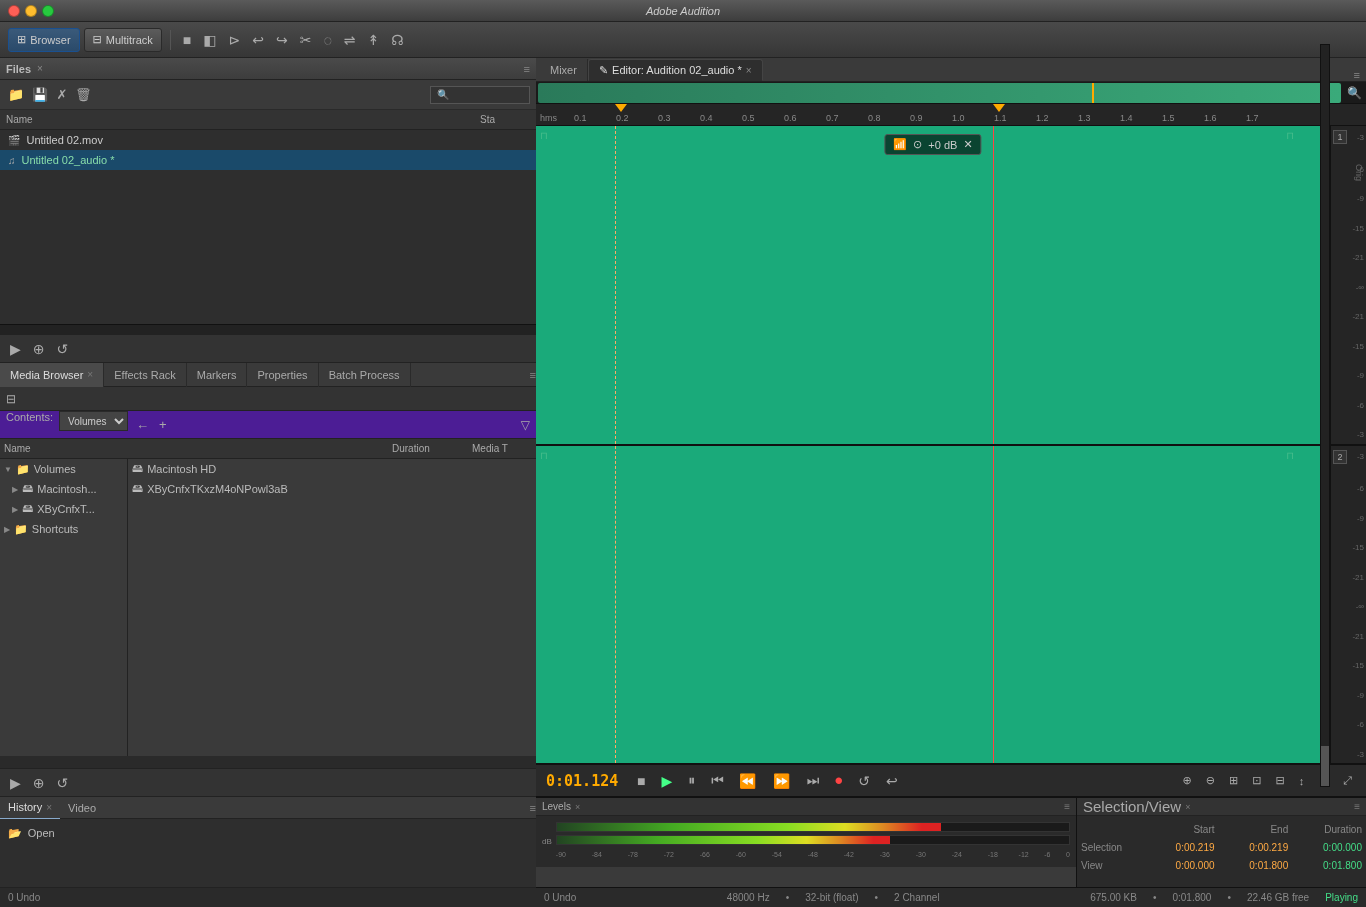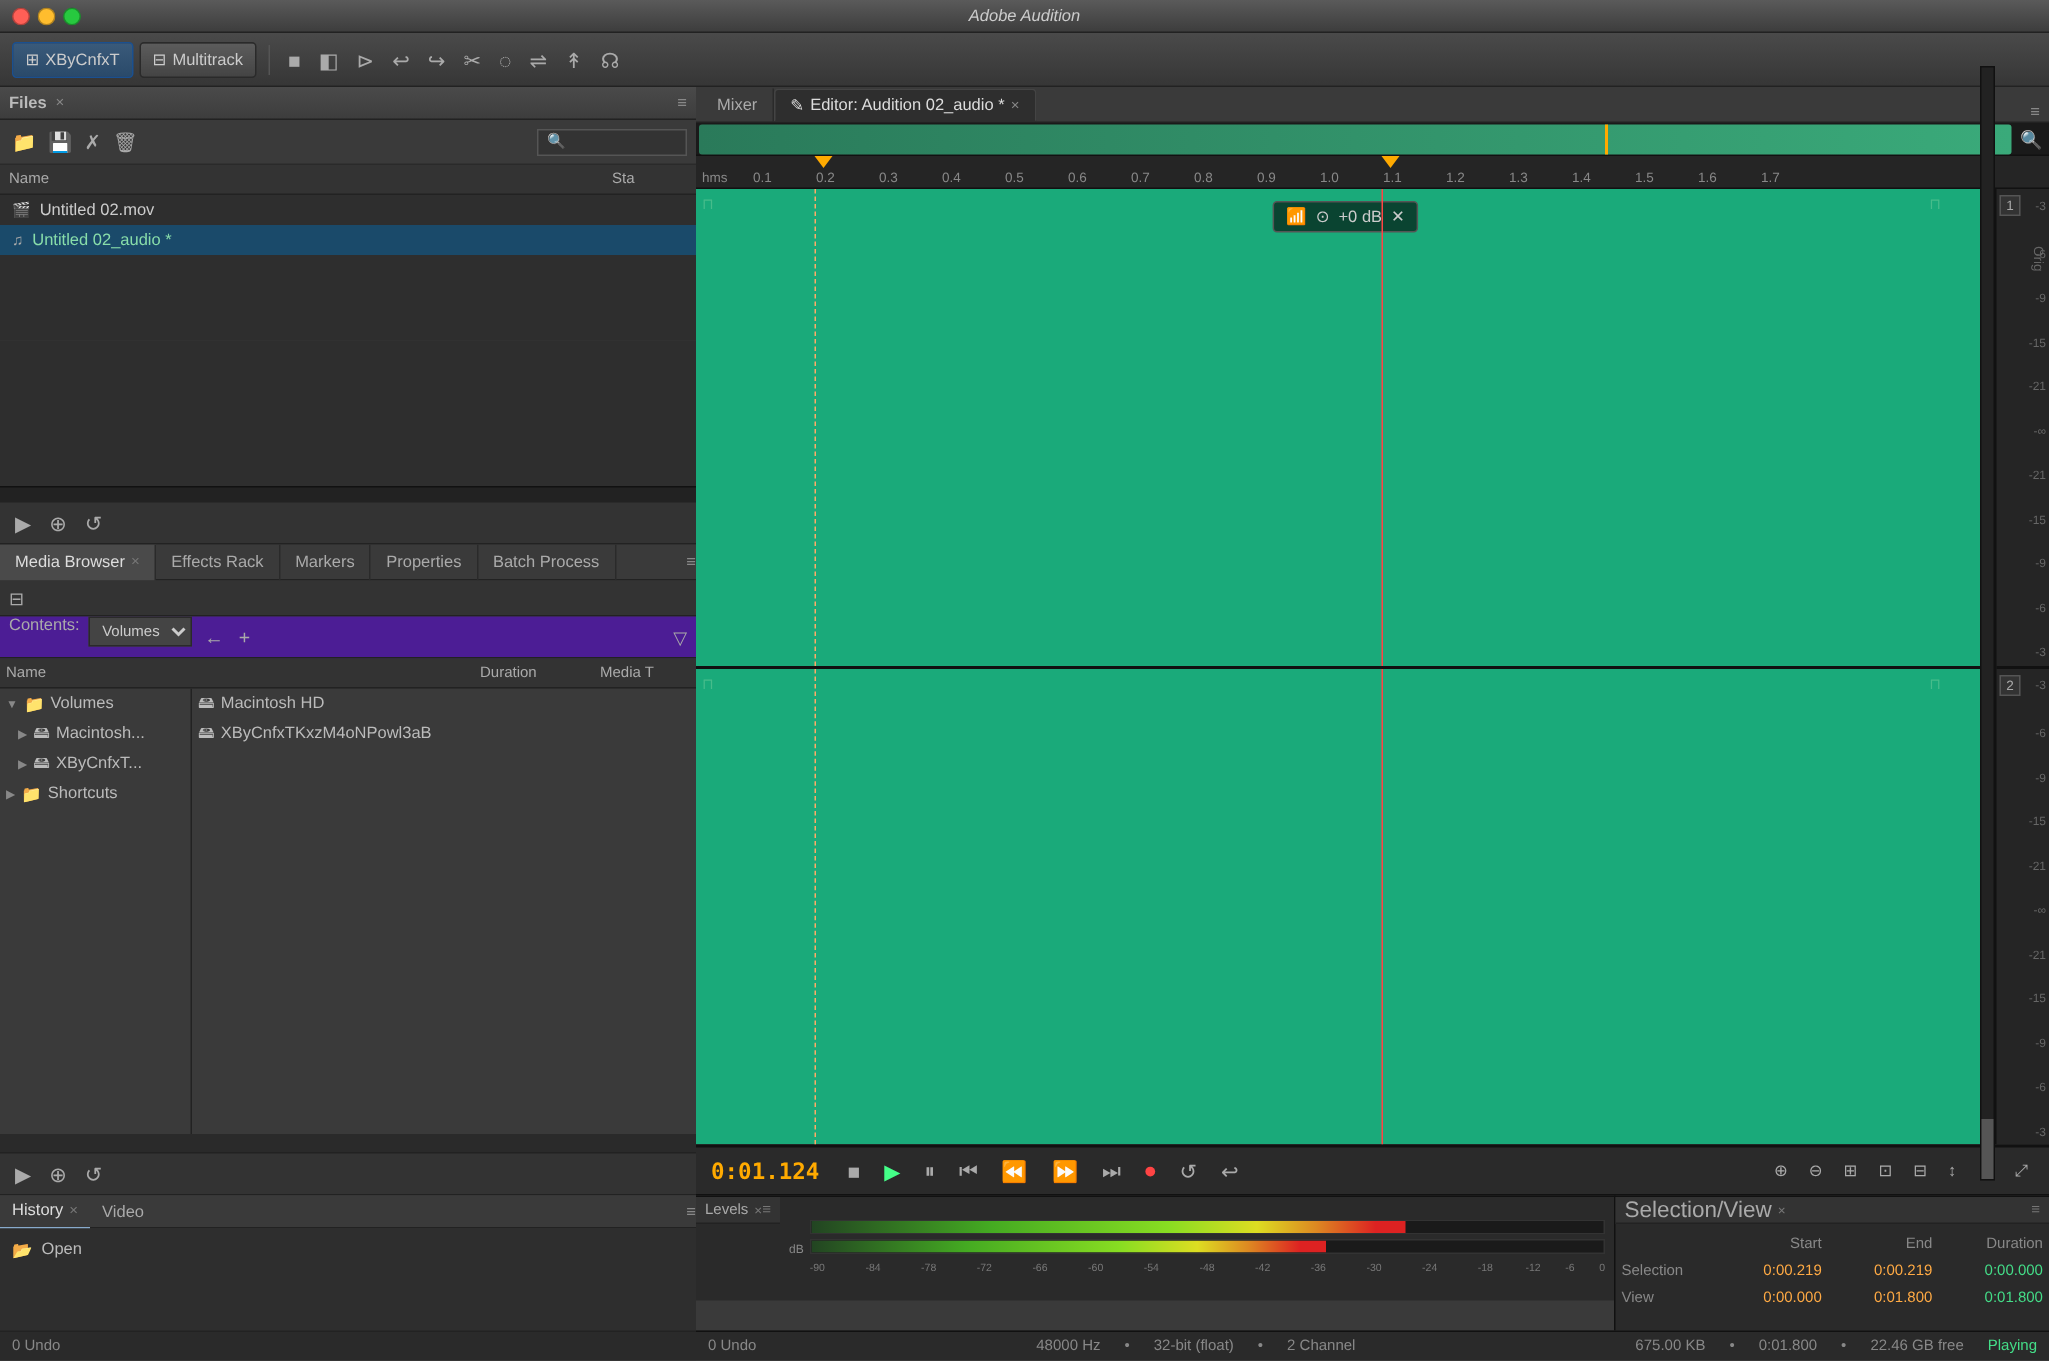--- a/index.html
+++ b/index.html
@@ -112,21 +112,21 @@
 
     
     .main-layout {
       display: flex;
       flex: 1;
       overflow: hidden;
     }
 
     
     .left-panel {
-      width: 464px;
+      width: 536px;
       display: flex;
       flex-direction: column;
       background: #3a3a3a;
       flex-shrink: 0;
     }
 
     
     .files-panel {
       height: 305px;
       display: flex;
@@ -567,20 +567,21 @@
       color: #aaa;
       cursor: pointer;
       font-size: 11px;
       padding: 2px 4px;
     }
 
     
     .levels-panel {
       height: 70px;
       display: flex;
+      flex-direction: column;
       background: #2a2a2a;
       border-top: 1px solid #111;
       flex-shrink: 0;
     }
     .levels-header {
       height: 18px;
       background: #333;
       display: flex;
       align-items: center;
       padding: 0 6px;
@@ -762,21 +763,21 @@
     <div class="window-btn btn-close"></div>
     <div class="window-btn btn-min"></div>
     <div class="window-btn btn-max"></div>
   </div>
   <span class="title-bar-text">Adobe Audition</span>
 </div>
 
 <div class="toolbar">
   <button class="toolbar-btn active">
     <span>⊞</span>
-    <span>XByCnfxT</span>
+    <span>Browser</span>
   </button>
   <button class="toolbar-btn">
     <span>⊟</span>
     <span>Multitrack</span>
   </button>
   <div class="toolbar-separator"></div>
   <button class="toolbar-icon-btn">■</button>
   <button class="toolbar-icon-btn">◧</button>
   <button class="toolbar-icon-btn">⊳</button>
   <button class="toolbar-icon-btn">↩</button>

